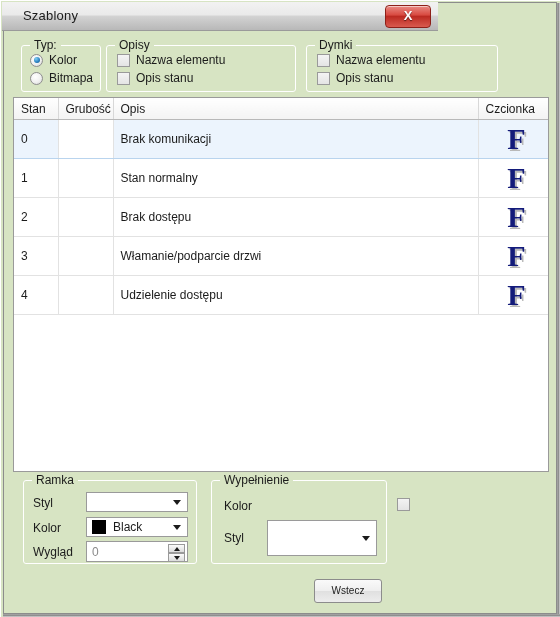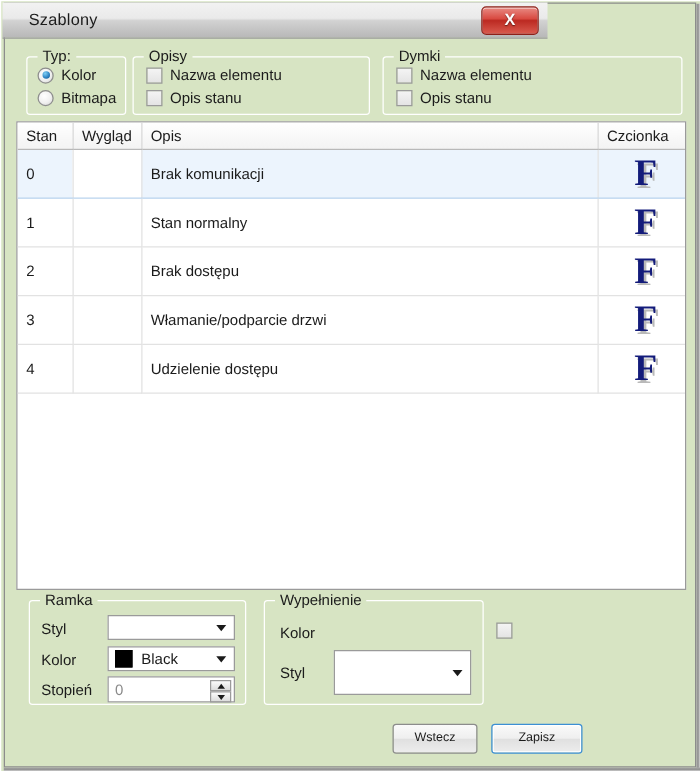--- a/index.html
+++ b/index.html
@@ -322,21 +322,21 @@
     <div class="check-row" style="left:10px; top:7px;">
       <span class="check-box"></span>
       <span class="lbl">Nazwa elementu</span>
     </div>
     <div class="check-row" style="left:10px; top:25px;">
       <span class="check-box"></span>
       <span class="lbl">Opis stanu</span>
     </div>
   </div>
 
-  <div class="groupbox" style="left:305px; top:44px; width:240px; height:47px;">
+  <div class="groupbox" style="left:305px; top:44px; width:192px; height:47px;">
     <div class="gb-label">Dymki</div>
     <div class="check-row" style="left:10px; top:7px;">
       <span class="check-box"></span>
       <span class="lbl">Nazwa elementu</span>
     </div>
     <div class="check-row" style="left:10px; top:25px;">
       <span class="check-box"></span>
       <span class="lbl">Opis stanu</span>
     </div>
   </div>
@@ -345,21 +345,21 @@
     <table class="grid">
       <colgroup>
         <col class="col-stan">
           <col class="col-wyglad">
           <col class="col-opis">
           <col class="col-font">
       </colgroup>
       <thead>
         <tr>
           <th>Stan</th>
-          <th>Wygląd</th>
+          <th>Grubość</th>
           <th>Opis</th>
           <th>Czcionka</th>
         </tr>
       </thead>
       <tbody>
         <tr class="row-selected">
           <td>0</td>
           <td class="cell-look"></td>
           <td>Brak komunikacji</td>
           <td class="cell-font">
@@ -408,21 +408,21 @@
     <div class="combo" style="left:62px; top:11px; width:102px; height:20px;">
       <span></span>
       <span class="arrow"></span>
     </div>
     <div class="ctl-label" style="left:9px; top:40px;">Kolor</div>
     <div class="combo" style="left:62px; top:36px; width:102px; height:20px;">
       <span class="swatch" style="background:#000000;"></span>
       <span>Black</span>
       <span class="arrow"></span>
     </div>
-    <div class="ctl-label" style="left:9px; top:64px;">Stopień</div>
+    <div class="ctl-label" style="left:9px; top:64px;">Wygląd</div>
     <div class="spin" style="left:62px; top:60px; width:102px; height:21px;">
       <span>0</span>
       <span class="spin-btns">
         <div class="spin-up"></div>
         <div class="spin-down"></div>
       </span>
     </div>
   </div>
 
   <div class="groupbox" style="left:210px; top:479px; width:176px; height:84px;">
@@ -433,14 +433,13 @@
       <span></span>
       <span class="arrow"></span>
     </div>
   </div>
 
   <div class="check-row" style="left:396px; top:497px;">
     <span class="check-box"></span>
   </div>
 
   <div class="btn" style="left:313px; top:578px; width:68px;">Wstecz</div>
-  <div class="btn default" style="left:392px; top:578px; width:73px;">Zapisz</div>
 </div>
 
 </body></html>

